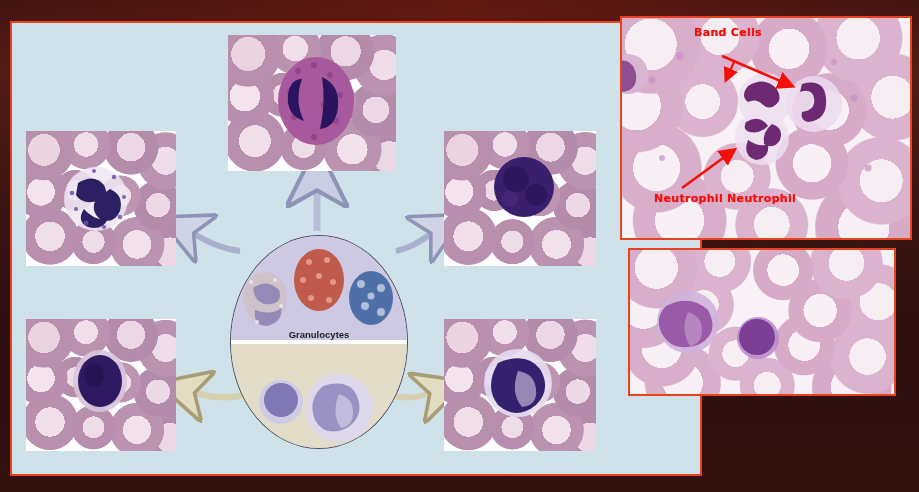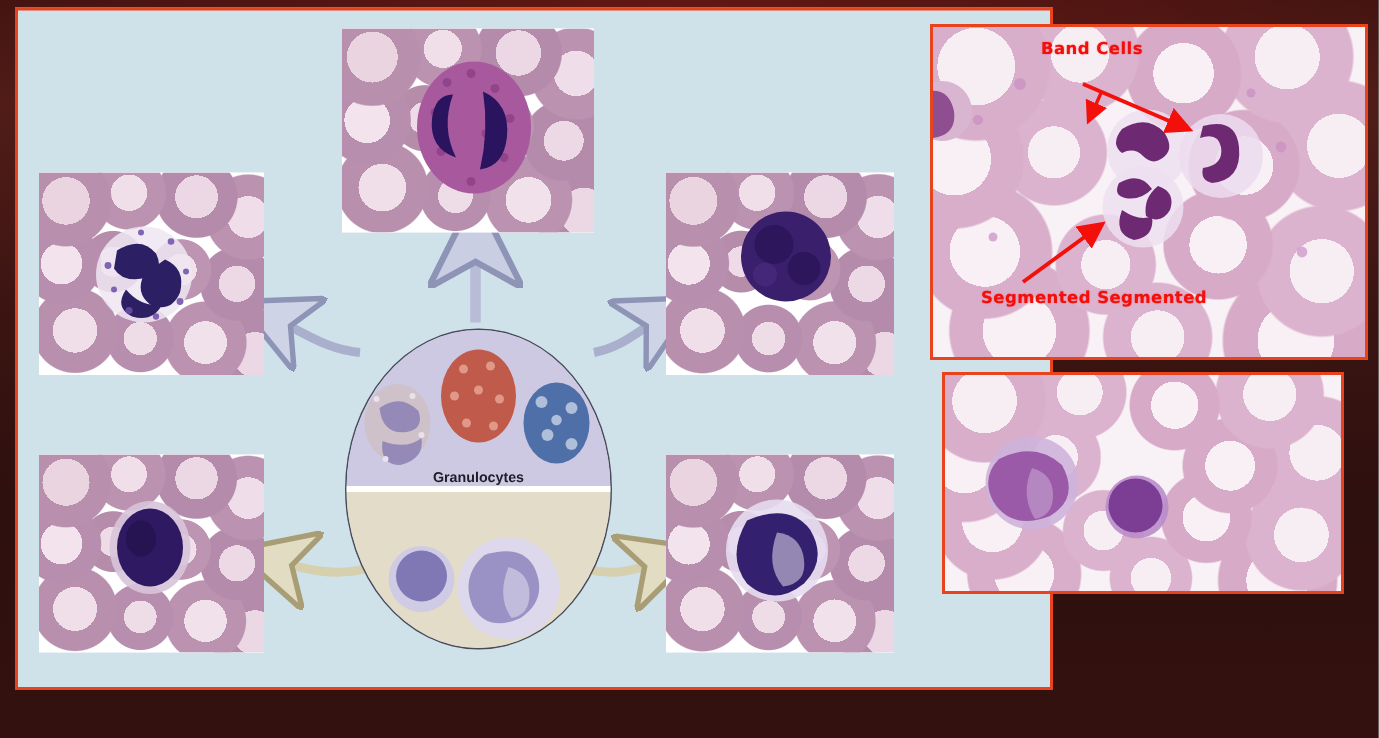--- a/index.html
+++ b/index.html
@@ -10,21 +10,21 @@
   }
   #slide{
     position:relative;width:919px;height:492px;overflow:hidden;
     background:
       radial-gradient(120% 90% at 50% 0%, rgba(128,26,18,.55) 0%, rgba(80,18,14,.25) 45%, rgba(0,0,0,0) 75%),
       linear-gradient(180deg,#3d1412 0%, #51201b 14%, #3a1513 40%, #2e100e 68%, #33110f 100%);
   }
   
   .panel{position:absolute;box-sizing:border-box;border:2px solid #e8431c;}
   
-  #leftPanel{left:10px;top:5px;width:692px;height:455px;background:#cfe1e9;}
+  #leftPanel{left:10px;top:21px;width:692px;height:455px;background:#cfe1e9;}
   
   .micro{position:absolute;box-sizing:border-box;overflow:hidden;background:#fdfcfd;}
   
   .rbc{
     position:absolute;inset:0;
     background-color:#ffffff;
     background-image:
       radial-gradient(circle at 12% 14%, #e9d4e0 0 9%, #b98fae 9% 17%, rgba(0,0,0,0) 17.5%),
       radial-gradient(circle at 40% 10%, #f0dfe9 0 8%, #bb93b1 8% 16%, rgba(0,0,0,0) 16.5%),
       radial-gradient(circle at 70% 12%, #ecd8e4 0 9%, #b58bab 9% 17%, rgba(0,0,0,0) 17.5%),
@@ -278,21 +278,21 @@
         <marker id="redArrow" markerWidth="7" markerHeight="7" refX="5.5" refY="3.5" orient="auto">
           <path d="M0,0 L7,3.5 L0,7 Z" fill="#f3100a"></path>
         </marker>
       </defs>
       <line x1="100" y1="38" x2="170" y2="68" stroke="#f3100a" stroke-width="2.6" marker-end="url(#redArrow)"></line>
       <line x1="112" y1="44" x2="104" y2="62" stroke="#f3100a" stroke-width="2.2" marker-end="url(#redArrow)"></line>
       <line x1="60" y1="170" x2="112" y2="132" stroke="#f3100a" stroke-width="2.6" marker-end="url(#redArrow)"></line>
     </svg>
 
     <div class="annot" style="left:72px;top:8px;">Band Cells</div>
-    <div class="annot" style="left:32px;top:174px;">Segmented Segmented</div>
+    <div class="annot" style="left:32px;top:174px;">Neutrophil Neutrophil</div>
   </div>
 
   <div class="panel" id="botRight">
     <div class="rbc-pale"></div>
     <svg width="264" height="144" style="position:absolute;left:0;top:0;">
 
       <circle cx="58" cy="72" r="31" fill="#cdb3da" opacity=".9"></circle>
       <path d="M36,56 q24,-12 42,4 q12,22 -8,34 q-26,10 -38,-10 q-8,-16 4,-28 Z" fill="#9a5aa8"></path>
       <path d="M58,62 q14,4 14,18 q0,14 -12,16 q-10,-16 -2,-34 Z" fill="#cdb3da" opacity=".5"></path>
 

